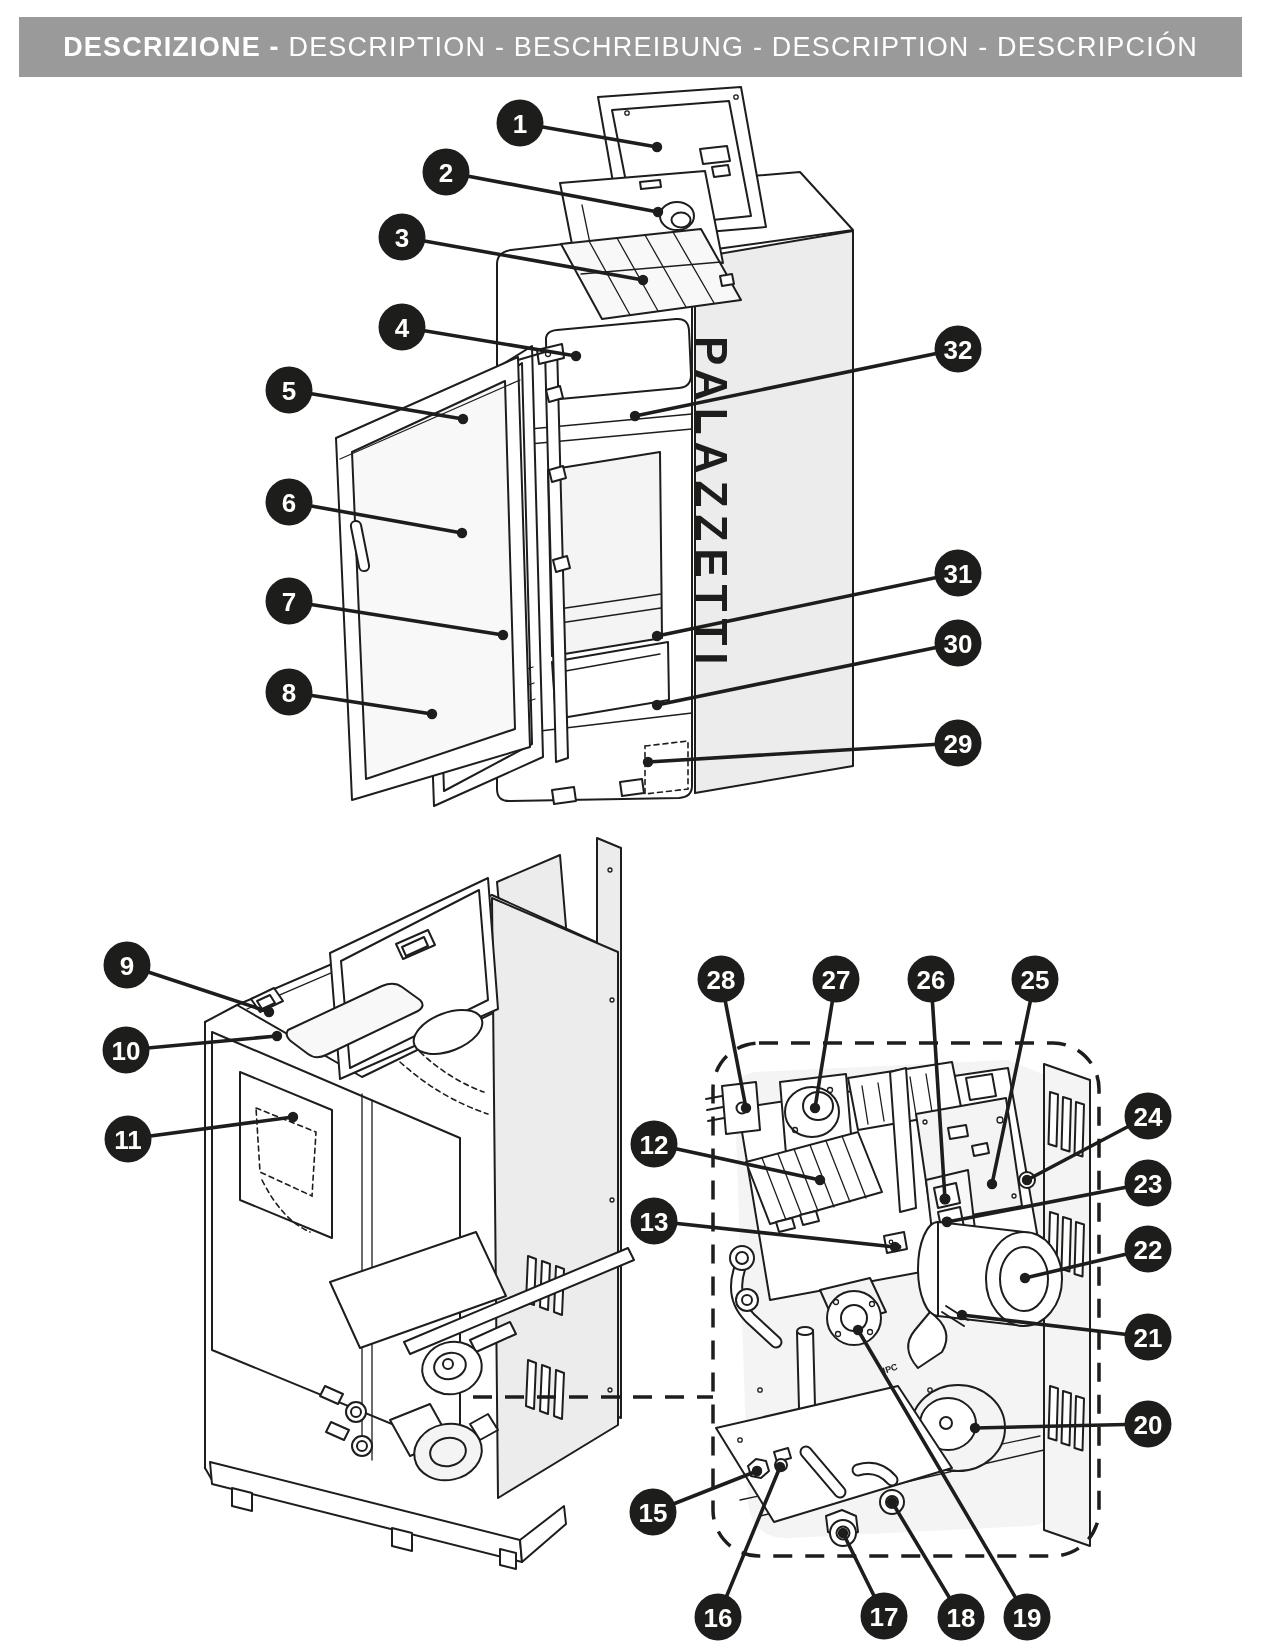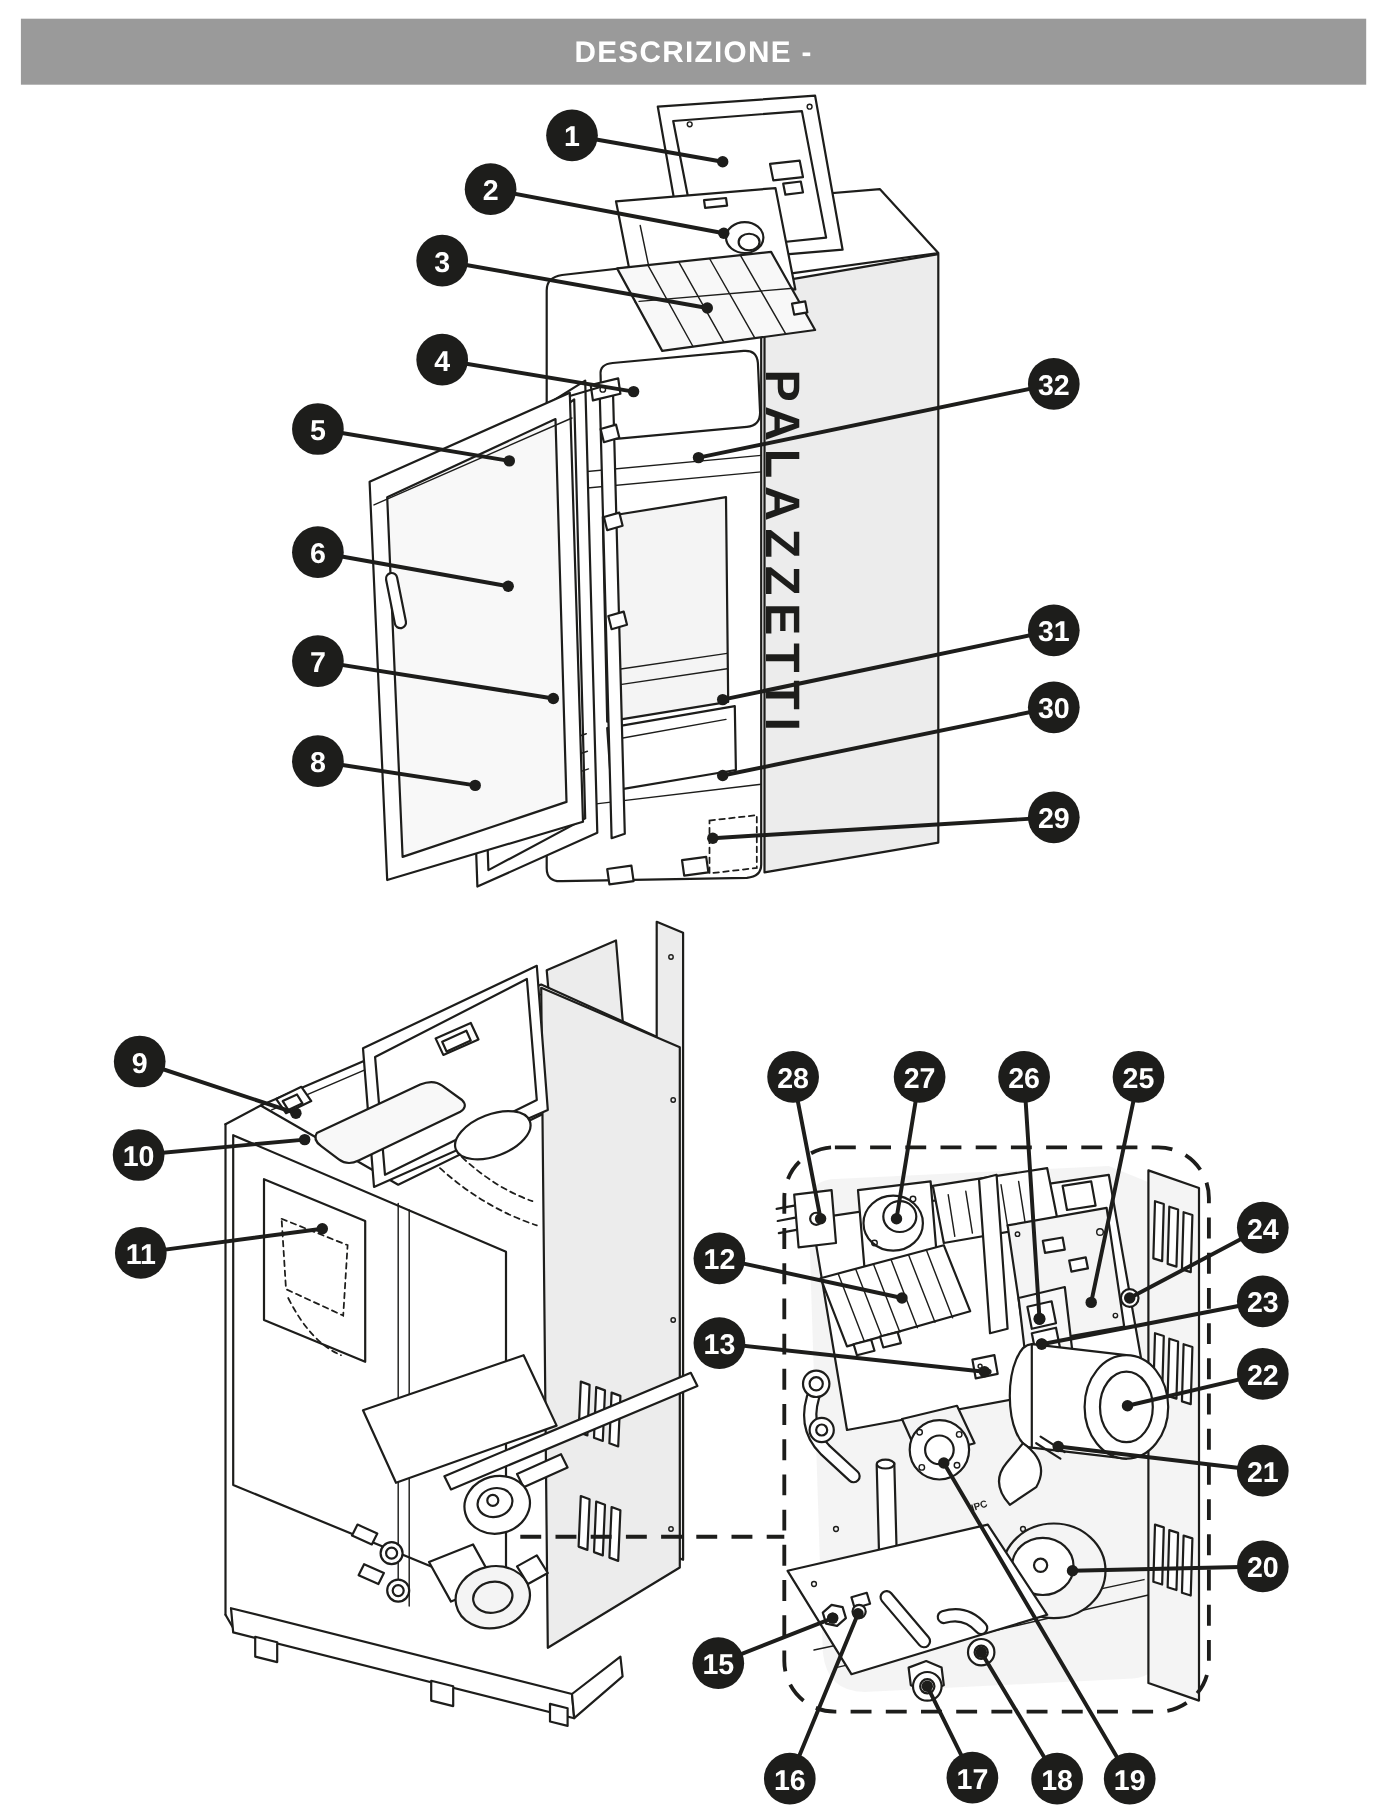--- a/index.html
+++ b/index.html
@@ -28,21 +28,21 @@
   .logo{font-family:"Liberation Sans",sans-serif;font-size:44px;font-weight:bold;
         letter-spacing:7px;fill:#1d1d1b;}
   .tiny{font-family:"Liberation Sans",sans-serif;font-size:9px;font-weight:bold;fill:#1d1d1b;}
 </style>
 </head>
 <body>
 
 <div class="page">
 
   <div class="header-bar" style="background: rgb(154, 154, 154); color: rgb(255, 255, 255);">
-    <span class="b">DESCRIZIONE -</span>
+    <span class="b">DESCRIZIONE -</span><span class="r"> DESCRIPTION - BESCHREIBUNG - DESCRIPTION - DESCRIPCIÓN</span>
   </div>
 
   <svg class="diagram" id="diagram" width="1261" height="1650" viewBox="0 0 1261 1650">
 
     <g id="art">
     <g>
 
       <g>
         <path class="s" d="M640,236 L703,180 L800,172 L853,230 L695,252 Z"></path>
         <path class="sh" d="M695,258 L853,231 L853,766 L695,793 Z"></path>

